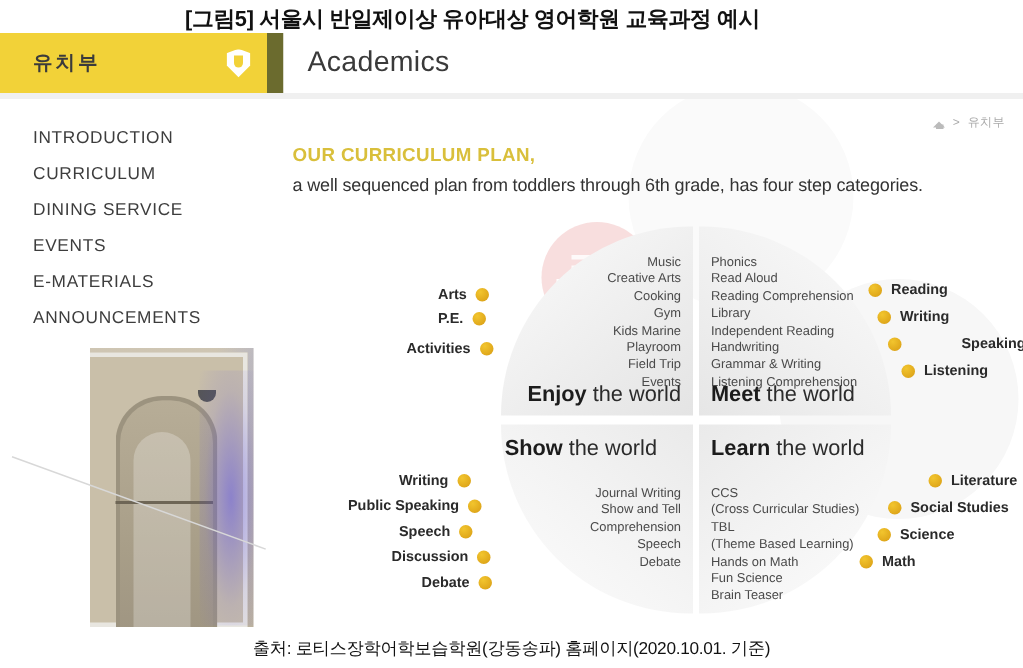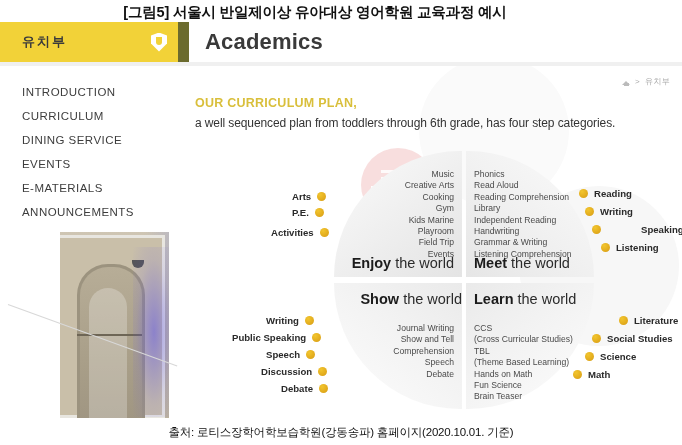--- a/index.html
+++ b/index.html
@@ -100,21 +100,21 @@
   }
   .topbar .greenbar{
     position:absolute;left:178px;top:0;width:11px;height:40px;background:#6b6b2e;
   }
   .topbar .titlewrap{
     position:absolute;left:189px;top:0;right:0;height:40px;
     background:#ffffff;display:flex;align-items:center;padding-left:16px;
     box-sizing:border-box;
   }
   .topbar .titlewrap h1{
-    margin:0;font-size:22px;font-weight:bold;color:#3a3a3a;letter-spacing:.2px;
+    margin:0;font-size:19px;font-weight:normal;color:#3a3a3a;letter-spacing:.2px;
   }
   .topbar .blob{
     position:absolute;left:205px;top:-18px;width:120px;height:62px;
     background:#f3f3f3;border-radius:0 0 60px 60px;z-index:-1;
   }
   .topbar-underline{
     position:absolute;left:0;top:40px;width:682px;height:4px;background:#f0f0f0;
   }
 
   
@@ -201,21 +201,21 @@
   .q-bl .q-list{right:8px;top:40px;text-align:right;}
   .q-br .q-list{left:8px;top:40px;text-align:left;}
 
   .q-title{
     position:absolute;font-size:14.5px;color:#1c1c1c;white-space:nowrap;
   }
   .q-title b{font-weight:bold;}
   .q-title span{font-weight:normal;color:#2b2b2b;}
   .q-tl .q-title{right:8px;bottom:6px;}
   .q-tr .q-title{left:8px;bottom:6px;}
-  .q-bl .q-title{right:0;top:8px;}
+  .q-bl .q-title{right:24px;top:8px;}
   .q-br .q-title{left:8px;top:8px;}
 
   
   .dotlbl{
     position:absolute;display:flex;align-items:center;gap:6px;white-space:nowrap;
     font-size:9.6px;font-weight:bold;color:#2a2a2a;
   }
   .dotlbl.right{flex-direction:row;}
   .dotlbl.left{flex-direction:row;}
   .dot{

